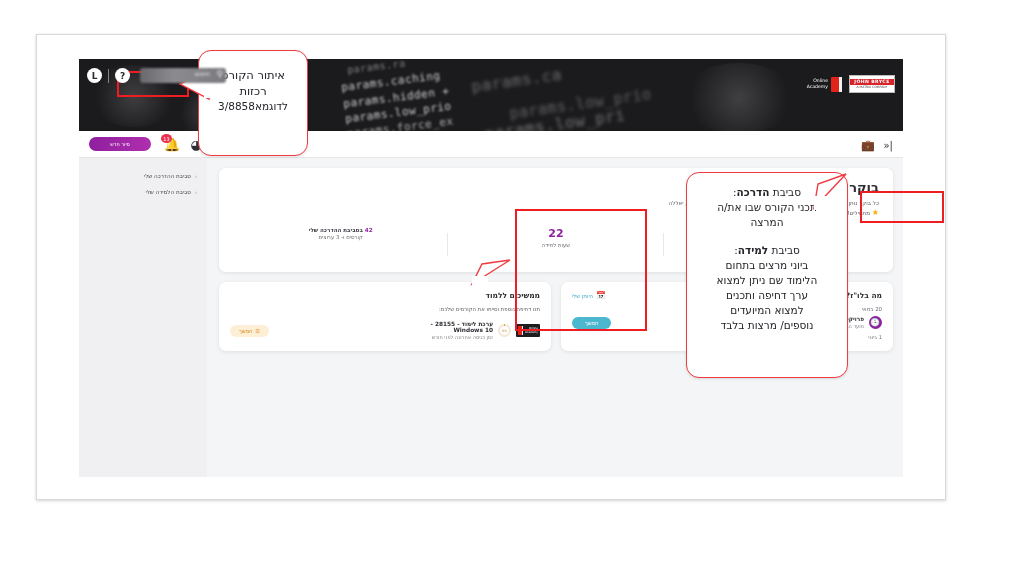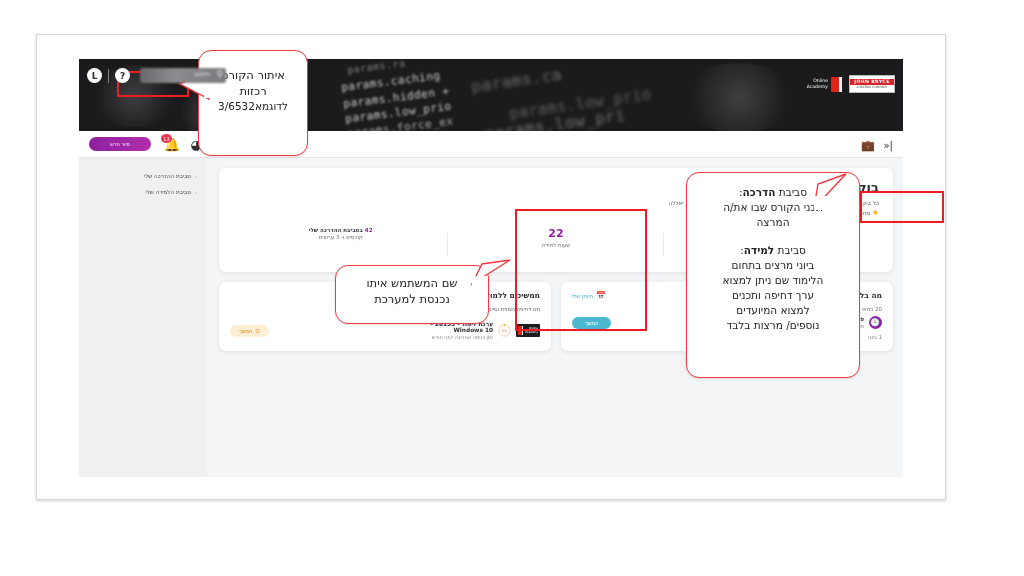--- a/index.html
+++ b/index.html
@@ -326,37 +326,33 @@
 
     <div class="redbox" style="left:80px;top:36px;width:68px;height:22px;"></div>
     <div class="redbox" style="left:478px;top:174px;width:128px;height:118px;"></div>
     <div class="redbox" style="left:823px;top:156px;width:80px;height:28px;"></div>
 
   </div>
 
   <div class="callout" style="left:198px;top:50px;width:108px;height:88px;padding-top:16px;">
     <div class="big">איתור הקורס</div>
     <div class="big">רכזות</div>
-    <div class="mid">לדוגמא3/6532</div>
+    <div class="mid">לדוגמא3/8858</div>
   </div>
   <svg class="tail" style="left:178px;top:68px;" width="32" height="34">
     <path d="M31 2 L2 16 L31 31 Z" fill="#ffffff" stroke="#ef3a3f" stroke-width="1.4"></path>
     <rect x="26" y="3" width="8" height="27" fill="#ffffff"></rect>
   </svg>
 
-  <div class="callout" style="left:335px;top:265px;width:152px;height:48px;padding-top:9px;">
-    <div class="big">שם המשתמש איתו</div>
-    <div class="big">נכנסת למערכת</div>
-  </div>
   <svg class="tail" style="left:470px;top:258px;" width="42" height="34">
     <path d="M2 26 L40 2 L12 6 Z" fill="#ffffff" stroke="#ef3a3f" stroke-width="1.4"></path>
     <rect x="2" y="18" width="16" height="12" fill="#ffffff"></rect>
   </svg>
 
-  <div class="callout" style="left:686px;top:172px;width:140px;height:192px;padding:12px 16px 0;">
+  <div class="callout" style="left:686px;top:172px;width:140px;height:192px;padding:12px 10px 0;">
     <div class="mid">
       <span>סביבת </span><b>הדרכה</b><span>:</span>
     </div>
     <div class="mid">תכני הקורס שבו את/ה</div>
     <div class="mid">המרצה</div>
     <div style="height:13px;"></div>
     <div class="mid">
       <span>סביבת </span><b>למידה</b><span>:</span>
     </div>
     <div class="mid">ביוני מרצים בתחום</div>

